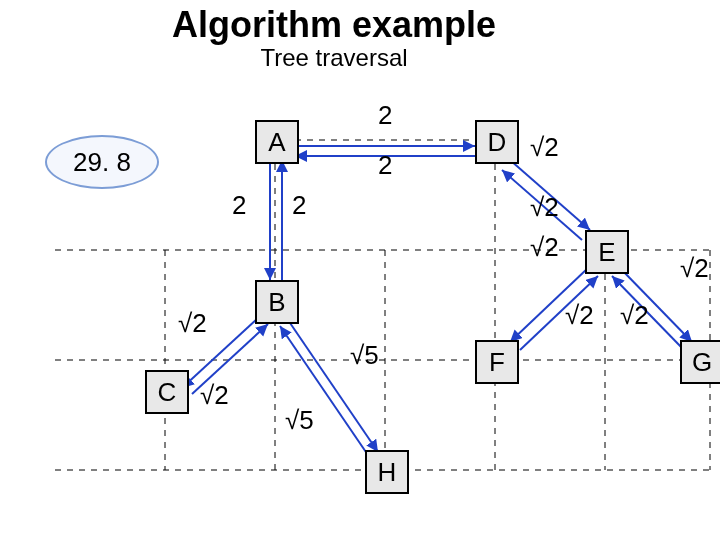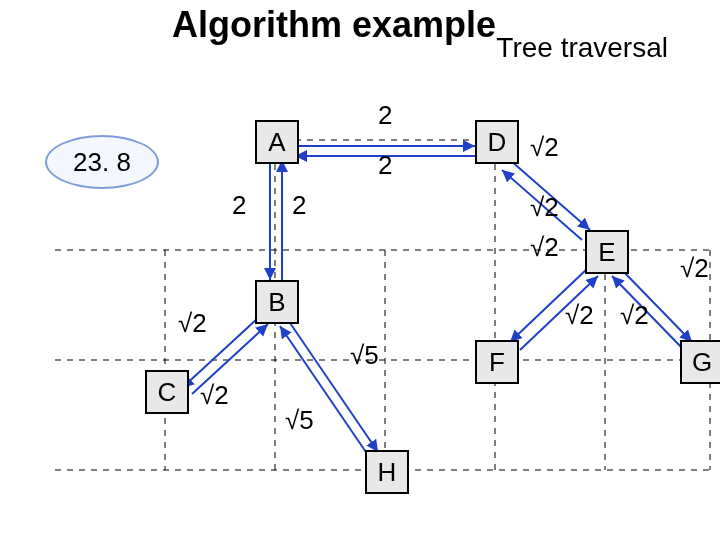--- a/index.html
+++ b/index.html
@@ -1,34 +1,34 @@
 <!DOCTYPE html>
 <html><head>
 <meta charset="utf-8">
 <style>
   html,body{margin:0;padding:0;width:720px;height:540px;font-family:Verdana,Arial,sans-serif;background:#fff;color:#000}
   .stage{position:relative;width:668px;height:540px}
   .title{position:absolute;left:0;right:0;top:4px;text-align:center;font-weight:700;font-size:36px}
-  .subtitle{position:absolute;left:0;right:0;top:32px;text-align:right;font-size:28px}
+  .subtitle{position:absolute;left:0;right:0;top:44px;text-align:center;font-size:24px}
   .oval{position:absolute;left:45px;top:135px;width:110px;height:50px;border:2px solid #7c9dd6;border-radius:50%/50%;background:#f4f7fd;display:flex;align-items:center;justify-content:center;font-size:26px}
   .node{position:absolute;width:40px;height:40px;border:2px solid #000;background:#e8e8e8;display:flex;align-items:center;justify-content:center;font-size:26px;font-weight:400}
   .lbl{position:absolute;font-size:26px}
   .path{position:absolute;left:10px;bottom:12px;font-size:22px}
   svg{position:absolute;left:0;top:0}
 </style>
 </head>
 <body>
 
 <div class="stage">
 
   <div class="title">Algorithm example</div>
   <div class="subtitle">Tree traversal</div>
 
   <div class="oval">
-    <span>23. 8</span>
+    <span>29. 8</span>
   </div>
 
   <svg width="720" height="540">
 
     <line x1="55" y1="250" x2="710" y2="250" stroke="#000" stroke-dasharray="6 6"></line>
     <line x1="55" y1="360" x2="710" y2="360" stroke="#000" stroke-dasharray="6 6"></line>
     <line x1="55" y1="470" x2="710" y2="470" stroke="#000" stroke-dasharray="6 6"></line>
 
     <line x1="165" y1="250" x2="165" y2="470" stroke="#000" stroke-dasharray="6 6"></line>
     <line x1="275" y1="140" x2="275" y2="470" stroke="#000" stroke-dasharray="6 6"></line>

